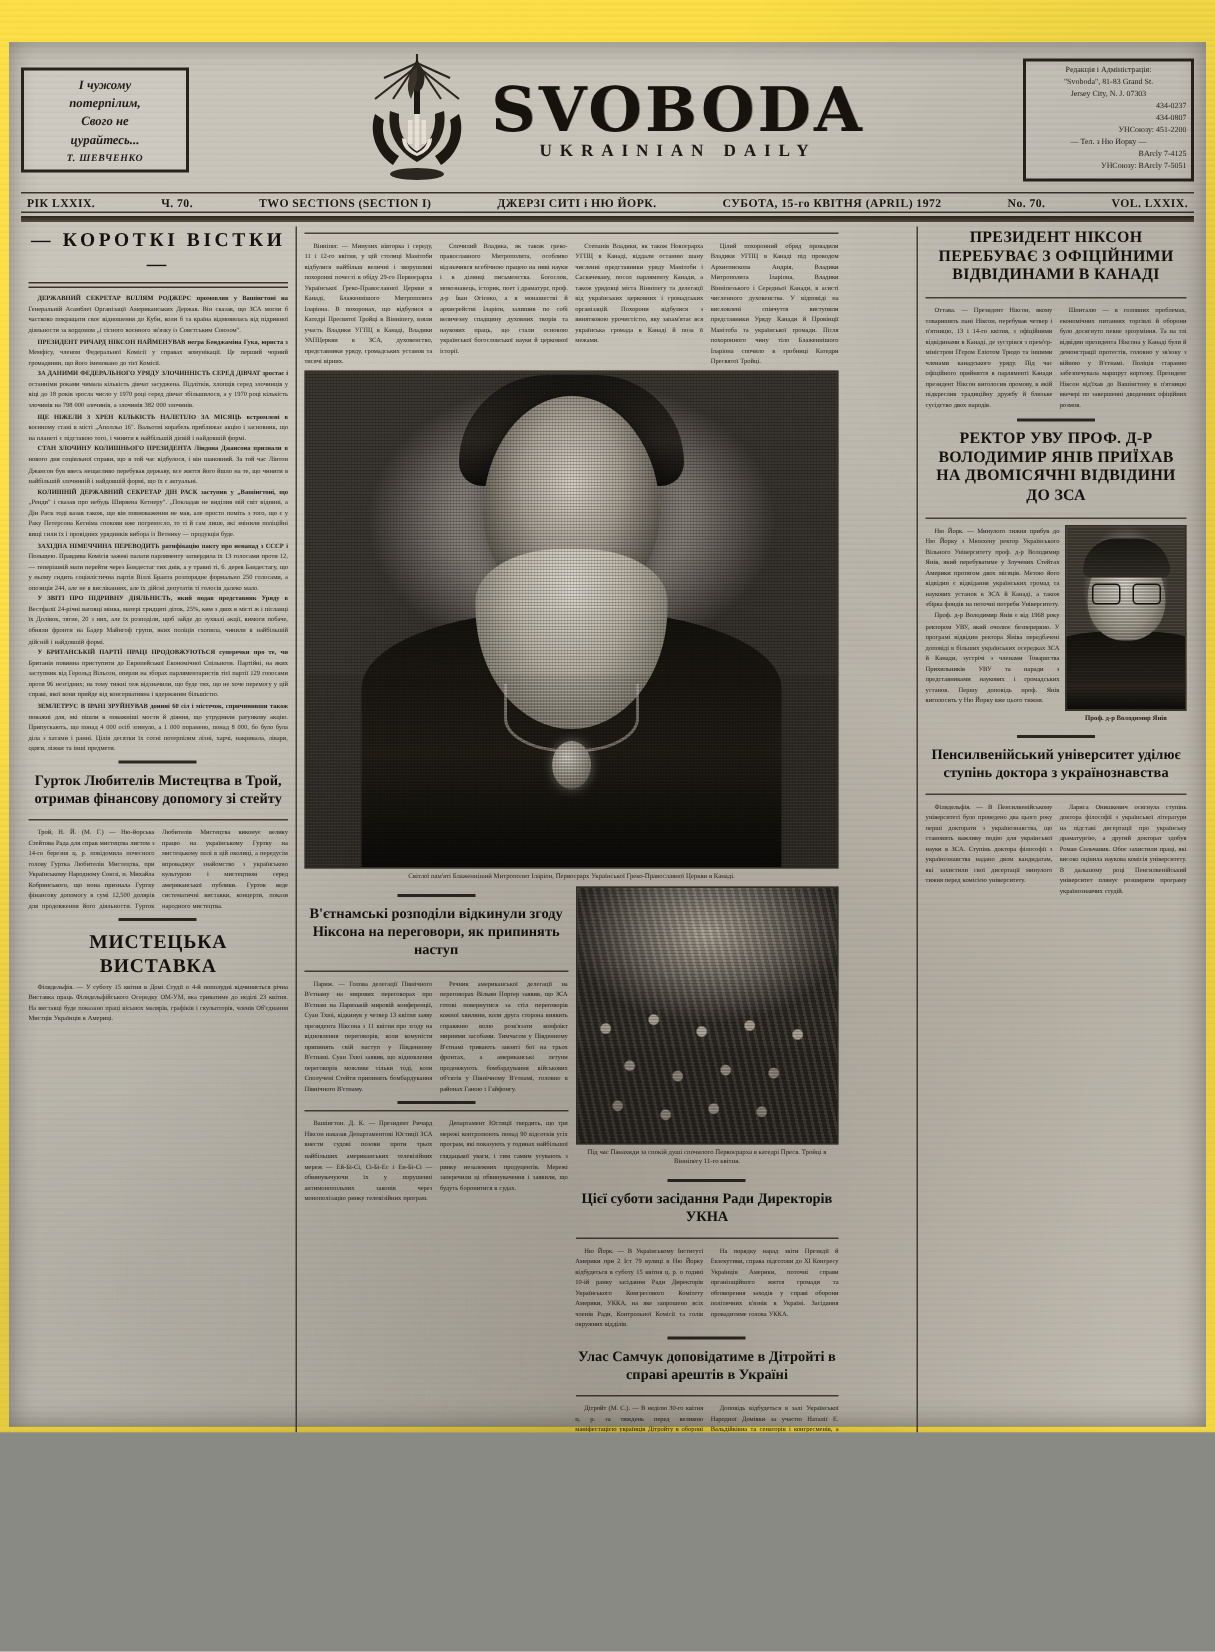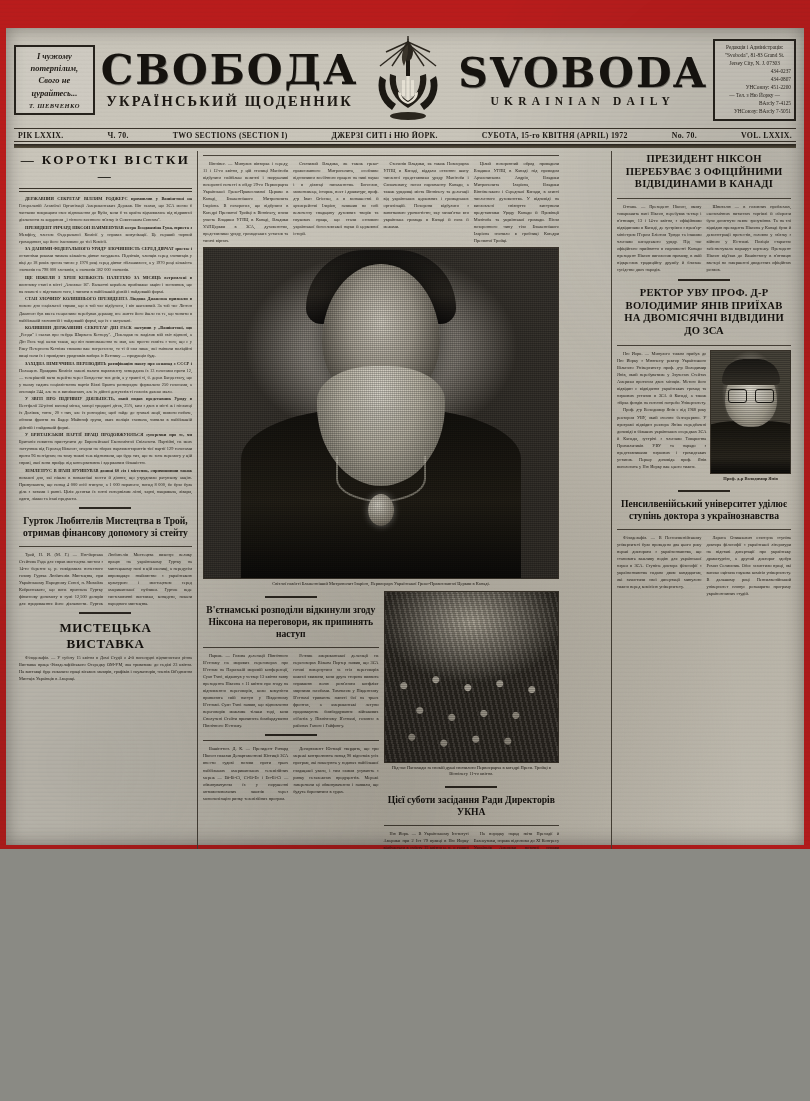--- a/index.html
+++ b/index.html
@@ -3,23 +3,23 @@
 <meta charset="utf-8">
 <style>
   html, body {
     margin: 0;
     padding: 0;
     background: #8a8a84;
   }
   .page {
     position: relative;
     width: 810px;
-    height: 849px;
+    height: 955px;
     margin: 0 auto;
-    background: #b91c1c;
+    background: #fde047;
     overflow: hidden;
     font-family: "Liberation Serif", "DejaVu Serif", serif;
     color: #1a1713;
   }
   
   .grain {
     position: absolute;
     inset: 0;
     pointer-events: none;
     z-index: 50;
@@ -382,24 +382,20 @@
 
       <div class="epigraph">
         <div>І чужому</div>
         <div>потерпілим,</div>
         <div>Свого не</div>
         <div>цурайтесь...</div>
         <div class="sig">Т. ШЕВЧЕНКО</div>
       </div>
 
       <div class="title-zone">
-        <div class="title-block">
-          <div class="big-title">СВОБОДА</div>
-          <div class="sub-title">УКРАЇНСЬКИЙ ЩОДЕННИК</div>
-        </div>
 
         <svg class="emblem" viewBox="0 0 92 88">
           <g fill="#1b1813">
             <path d="M46 2 L49 12 L46 20 L43 12 Z"></path>
             <path d="M44 18 h4 v22 h-4 z"></path>
             <ellipse cx="46" cy="16" rx="5" ry="9" fill="#2a251d"></ellipse>
             <path d="M46 6 C40 14 38 22 42 30 C44 24 46 20 46 14 Z" fill="#3a342a"></path>
             <g stroke="#2b261e" stroke-width="1.4">
               <line x1="46" y1="6" x2="24" y2="16"></line>
               <line x1="46" y1="6" x2="68" y2="16"></line>
@@ -538,20 +534,21 @@
             </div>
             <div class="caption">Під час Панахиди за спокій душі спочилого Первоєрарха в катедрі Пресв. Тройці в Вінніпегу 11-го квітня.</div>
             <div class="hr-short"></div>
             <div class="hl-small">Цієї суботи засідання Ради Директорів УКНА</div>
             <div class="hr-thin"></div>
             <div class="body two">
               <p>Ню Йорк. — В Українському Інституті Америки при 2 Іст 79 вулиці в Ню Йорку відбудеться в суботу 15 квітня ц. р. о годині 10-ій ранку засідання Ради Директорів Українського Конгресового Комітету Америки, УККА, на яке запрошено всіх членів Ради, Контрольної Комісії та голів окружних відділів.</p>
               <p>На порядку нарад звіти Президії й Екзекутиви, справа підготови до ХІ Конгресу Українців Америки, поточні справи організаційного життя громади та обговорення заходів у справі оборони політичних в'язнів в Україні. Засідання провадитиме голова УККА.</p>
             </div>
             <div class="hr-short"></div>
+            <div class="hl-small">Улас Самчук доповідатиме в Дітройті в справі арештів в Україні</div>
             <div class="hr-thin"></div>
             <div class="body two">
               <p>Дітройт (М. С.). — В неділю 30-го квітня ц. р. за тиждень перед великою маніфестацією українців Дітройту в обороні прав переслідуваних українських письменників і діячів культури в Україні, виступить з доповіддю відомий український письменник Улас Самчук, автор романів „Волинь" і „Марія".</p>
               <p>Доповідь відбудеться в залі Української Народної Домівки за участю Наталії Е. Вальдійківна та сенаторів і конгресменів, а також маніфестація, до переведення якої готується Комітет Оборони Переслідуваних в Україні, в дальшому ході якої передбачено вручення меморандумів федеральним і стейтовим посадовцям.</p>
             </div>
           </div>
         </div>
       </div>
 
       <div class="col col-right">

